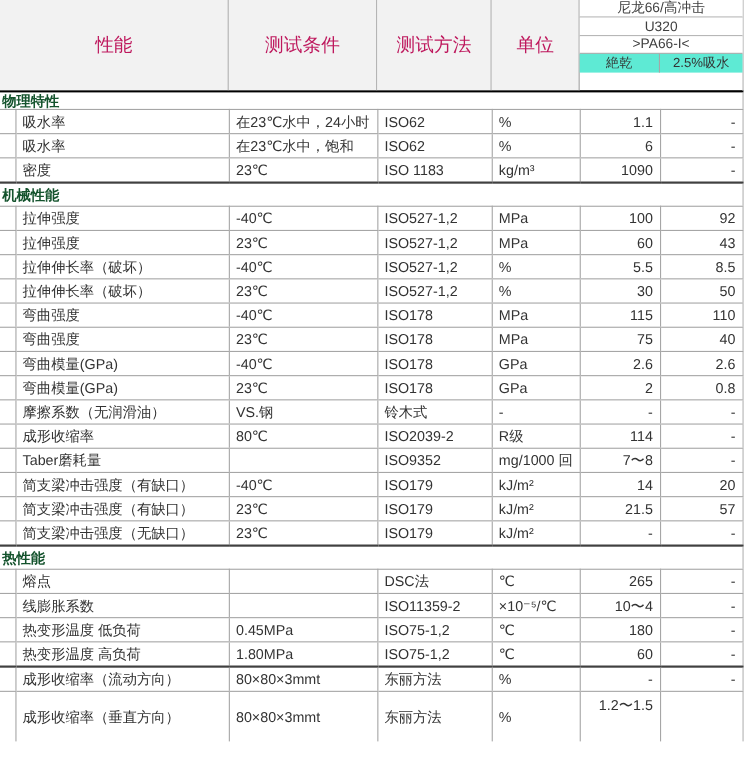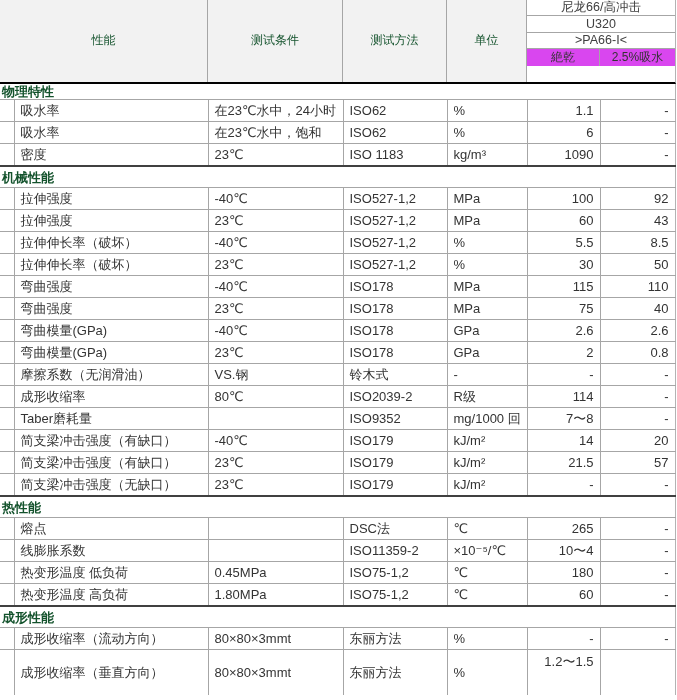--- a/index.html
+++ b/index.html
@@ -19,31 +19,31 @@
     grid-template-rows:repeat(5,16.4px);
     width:675px;
     border-bottom:2px solid #000;
     border-right:1px solid #b3b3b3;
   }
   .hcell{
     background:#f2f2f2;
     grid-row:1/6;
     display:flex;align-items:center;justify-content:center;
     border-right:1px solid #a6a6a6;
-    font-size:12px;color:#14532d;
+    font-size:17px;color:#be185d;
   }
   .gcell{
     grid-column:5/7;
     display:flex;align-items:center;justify-content:center;
     border-bottom:1px solid #a6a6a6;
     font-size:12.5px;color:#404040;background:#fff;
   }
   .gsub{
     display:flex;align-items:center;justify-content:center;
-    font-size:12px;color:#333;background:#d946ef;
+    font-size:12px;color:#333;background:#5eead4;
   }
   .gsub.dry{border-right:1px solid #a6a6a6;}
   
   table.props{
     border-collapse:collapse;
     table-layout:fixed;
     width:675px;
     border-right:1px solid #b3b3b3;
   }
   table.props td{
@@ -286,23 +286,20 @@
         </tr>
         <tr class="sec-end">
           <td></td>
           <td class="b-l">热变形温度 高负荷</td>
           <td class="b-l">1.80MPa</td>
           <td class="b-l">ISO75-1,2</td>
           <td class="b-l unit">℃</td>
           <td class="b-l val">60</td>
           <td class="b-l val">-</td>
         </tr>
-        <tr class="title">
-          <td colspan="7">成形性能</td>
-        </tr>
         <tr>
           <td></td>
           <td class="b-l">成形收缩率（流动方向）</td>
           <td class="b-l">80×80×3mmt</td>
           <td class="b-l">东丽方法</td>
           <td class="b-l unit">%</td>
           <td class="b-l val">-</td>
           <td class="b-l val">-</td>
         </tr>
         <tr class="row-last">

